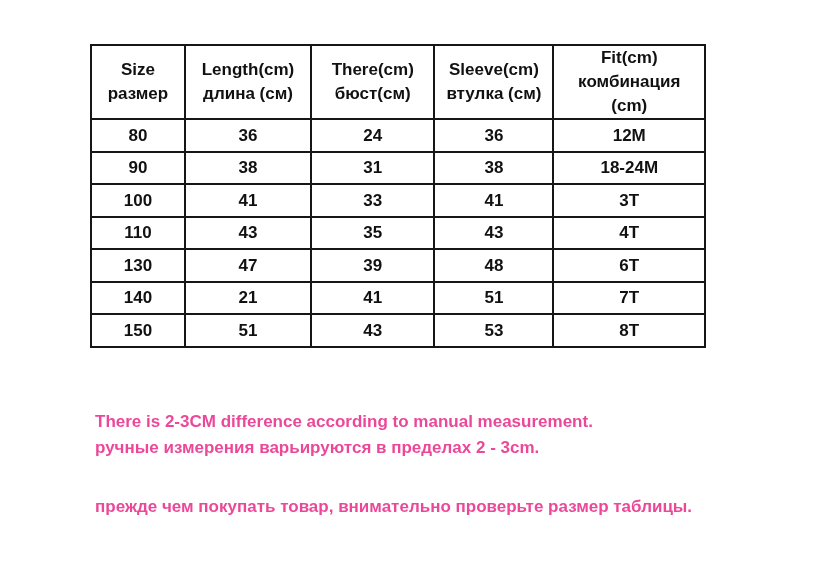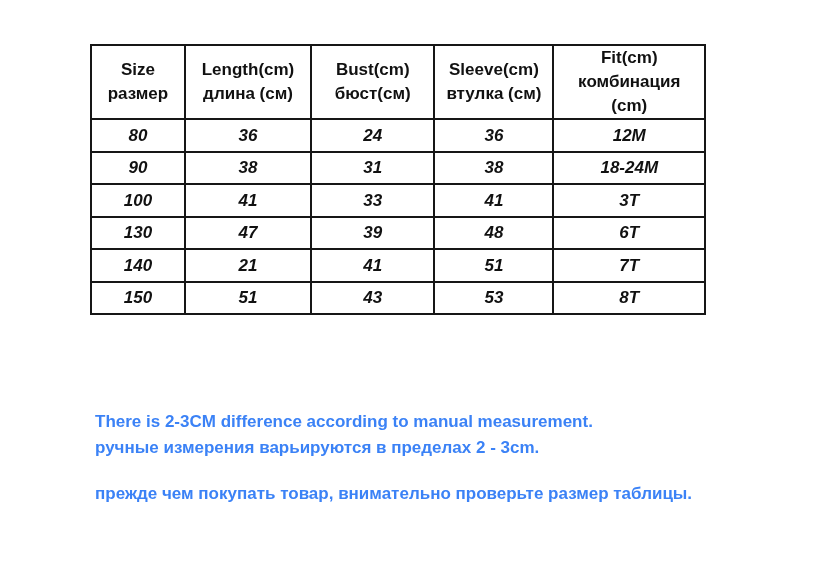--- a/index.html
+++ b/index.html
@@ -39,38 +39,37 @@
     color: #111111;
     padding: 0;
   }
   table.size-chart th {
     height: 72px;
     line-height: 24px;
   }
   table.size-chart td {
     height: 30.5px;
     line-height: 1;
-    font-style: italic;
   }
   .notes {
     position: absolute;
     left: 95px;
     top: 409px;
     width: 700px;
   }
   .notes p {
     margin: 0;
     font-size: 17px;
     font-weight: bold;
     line-height: 25.5px;
-    color: #3b82f6;
+    color: #ec4899;
     white-space: nowrap;
   }
   .notes p.gap-above {
-    margin-top: 21px;
+    margin-top: 34px;
   }
 </style>
 </head>
 <body>
 
 <div class="canvas">
 
   <div class="table-wrap">
     <table class="size-chart">
       <colgroup>
@@ -84,21 +83,21 @@
         <tr>
           <th>
             <span>Size</span><br>
             <span>размер</span>
           </th>
           <th>
             <span>Length(cm)</span><br>
             <span>длина (см)</span>
           </th>
           <th>
-            <span>Bust(cm)</span><br>
+            <span>There(cm)</span><br>
             <span>бюст(см)</span>
           </th>
           <th>
             <span>Sleeve(cm)</span><br>
             <span>втулка (см)</span>
           </th>
           <th>
             <span>Fit(cm)</span><br>
             <span>комбинация</span><br>
             <span>(cm)</span>
@@ -121,20 +120,27 @@
             <td>18-24M</td>
           </tr>
           <tr>
             <td>100</td>
             <td>41</td>
             <td>33</td>
             <td>41</td>
             <td>3T</td>
           </tr>
           <tr>
+            <td>110</td>
+            <td>43</td>
+            <td>35</td>
+            <td>43</td>
+            <td>4T</td>
+          </tr>
+          <tr>
             <td>130</td>
             <td>47</td>
             <td>39</td>
             <td>48</td>
             <td>6T</td>
           </tr>
           <tr>
             <td>140</td>
             <td>21</td>
             <td>41</td>

